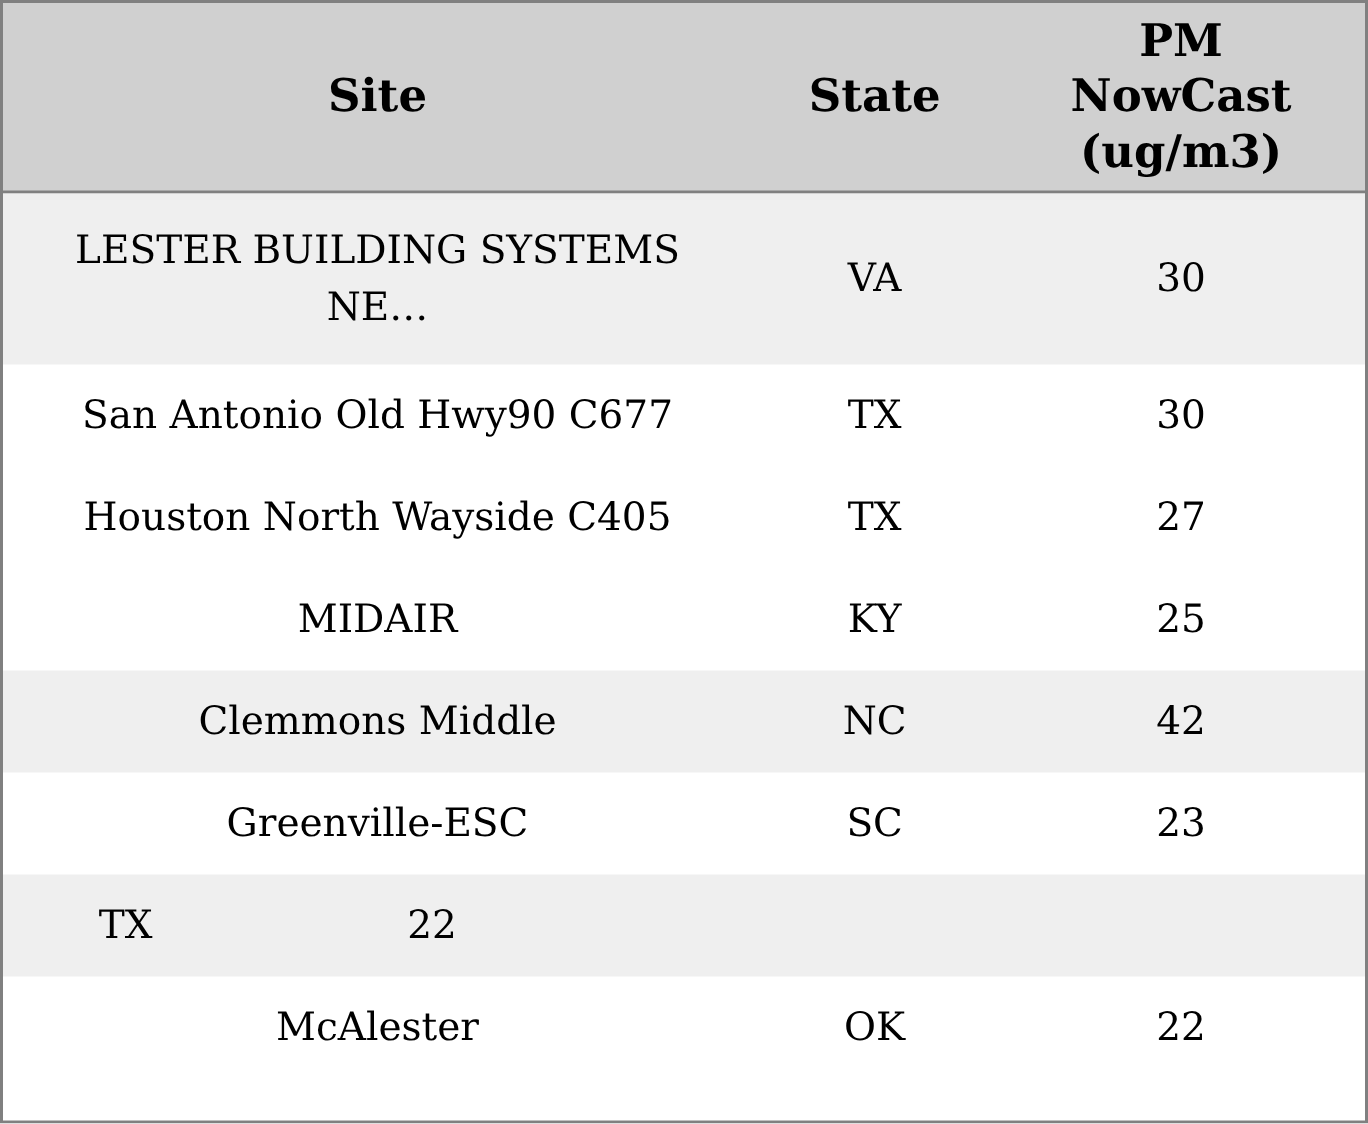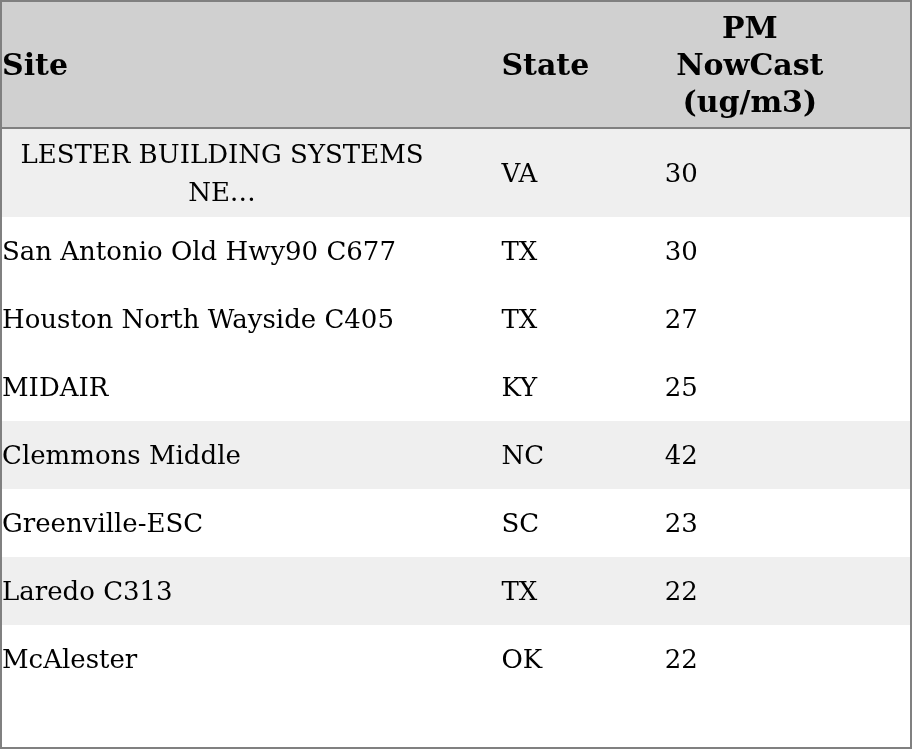--- a/index.html
+++ b/index.html
@@ -22,38 +22,39 @@
     flex-direction: row;
     align-items: center;
     width: 100%;
     flex: 0 0 auto;
   }
 
   .cell {
     text-align: center;
     display: flex;
     align-items: center;
+    justify-content: center;
     height: 100%;
   }
   .col-site  { flex: 0 0 55%; }
   .col-state { flex: 0 0 18%; }
   .col-pm    { flex: 0 0 27%; }
 
   .header-row {
     height: 127px;
     background: #d0d0d0;
     border-bottom: 2px solid #808080;
     font-weight: bold;
     font-size: 30px;
     line-height: 37px;
   }
   .header-row .col-pm .inner { max-width: 170px; }
 
   .data-row { height: 68px; font-size: 26px; line-height: 38px; }
-  .data-row.tall { height: 88px; }
+  .data-row.tall { height: 114px; }
   .data-row.alt { background: #efefef; }
   .data-row .col-site .inner { max-width: 440px; }
 </style>
 </head>
 <body>
 
 <div class="pm-table">
 
   <div class="row header-row">
     <div class="cell col-site">
@@ -135,23 +136,20 @@
       </div>
     <div class="cell col-state">
         <span class="inner">SC</span>
       </div>
     <div class="cell col-pm">
         <span class="inner">23</span>
       </div>
   </div>
 
   <div class="row data-row alt">
-    <div class="cell col-site">
-        <span class="inner">Laredo C313</span>
-      </div>
     <div class="cell col-state">
         <span class="inner">TX</span>
       </div>
     <div class="cell col-pm">
         <span class="inner">22</span>
       </div>
   </div>
 
   <div class="row data-row">
     <div class="cell col-site">

